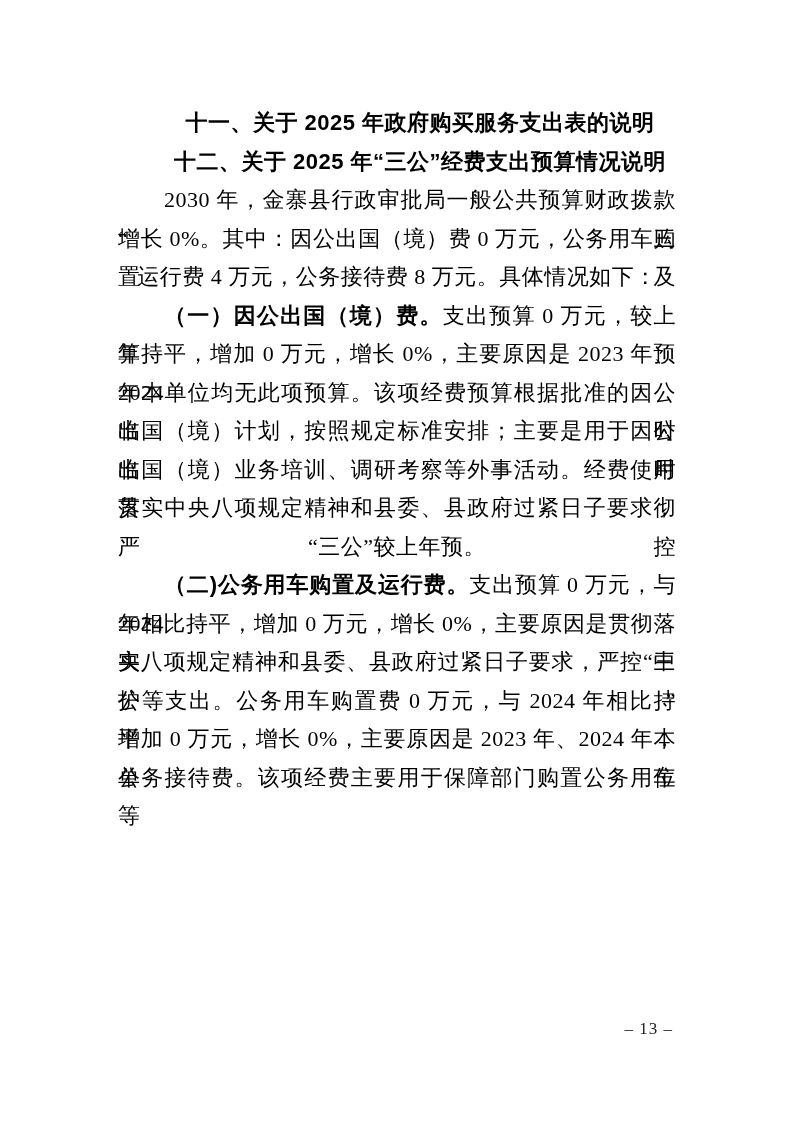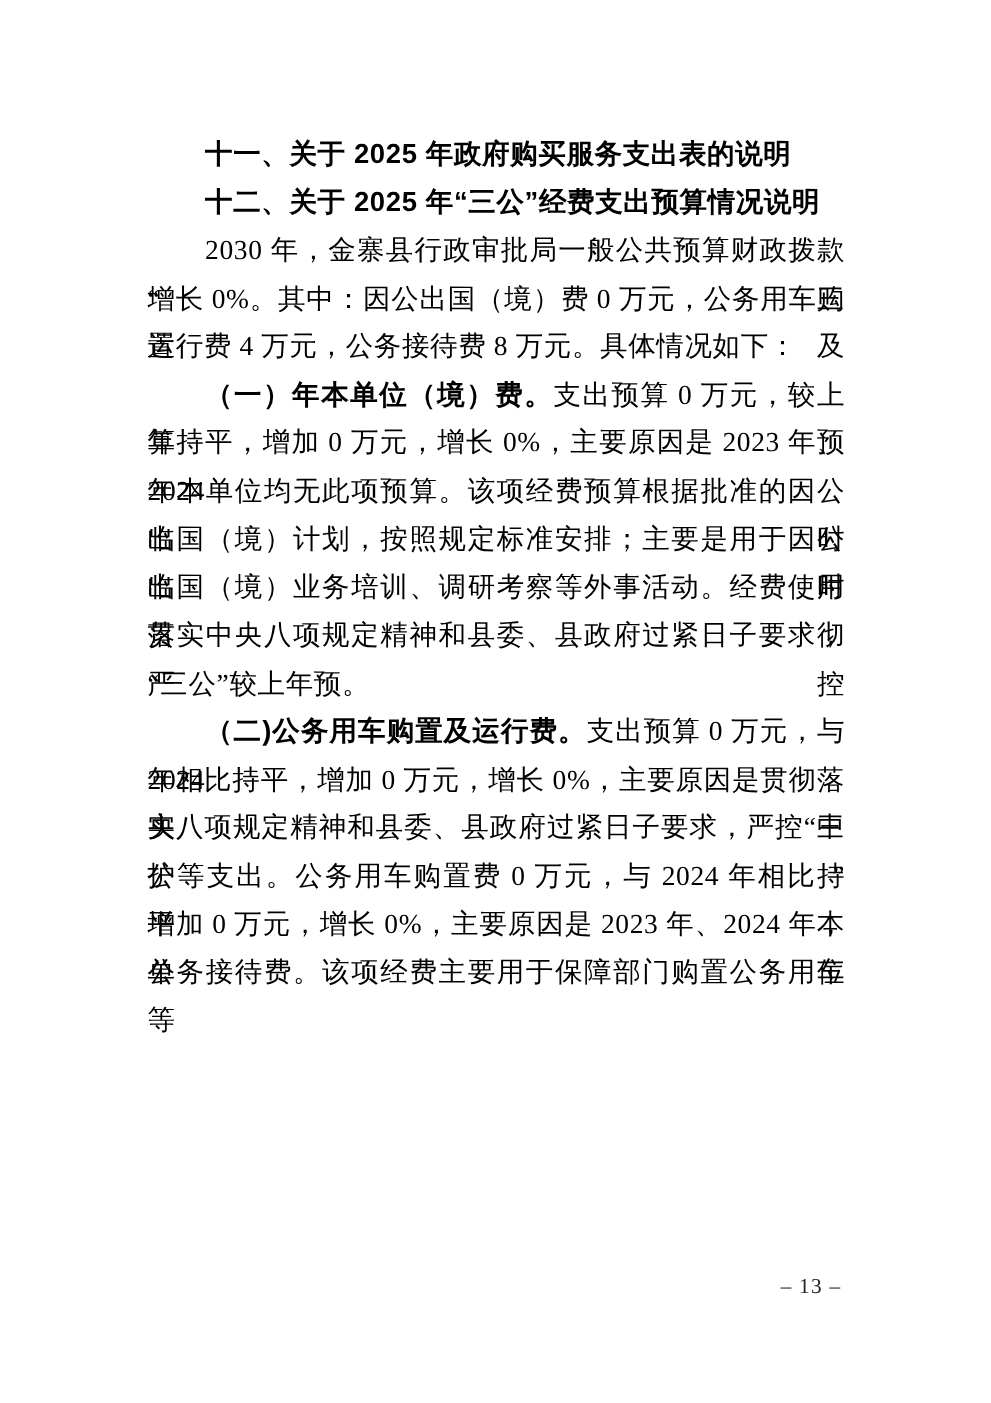--- a/index.html
+++ b/index.html
@@ -16,21 +16,21 @@
     position: absolute;
     left: 118px;
     top: 104px;
     width: 558px;
   }
   .line {
     font-size: 22px;
     line-height: 38.5px;
     height: 38.5px;
     letter-spacing: 0.5px;
-    text-align: left;
+    text-align: center;
     white-space: normal;
   }
   .line.indent { text-indent: 46px; }
   .line.justify {
     text-align: justify;
     text-align-last: justify;
     text-justify: inter-character;
   }
   .bold-run {
     font-weight: 700;
@@ -51,21 +51,21 @@
 </head>
 <body>
 
 <div class="page">
   <div class="text-block">
       <div class="line indent"><span class="run bold-run">十一、关于 2025 年政府购买服务支出表的说明</span></div>
       <div class="line indent"><span class="run bold-run">十二、关于 2025 年“三公”经费支出预算情况说明</span></div>
       <div class="line justify indent"><span class="run">2030 年，金寨县行政审批局一般公共预算财政拨款“三</span></div>
       <div class="line justify"><span class="run">增长 0%。其中：因公出国（境）费 0 万元，公务用车购置及</span></div>
       <div class="line"><span class="run">运行费 4 万元，公务接待费 8 万元。具体情况如下：</span></div>
-      <div class="line justify indent"><span class="run bold-run">（一）年本单位（境）费。</span><span class="run">支出预算 0 万元，较上年预</span></div>
+      <div class="line justify indent"><span class="run bold-run">（一）因公出国（境）费。</span><span class="run">支出预算 0 万元，较上年预</span></div>
       <div class="line justify"><span class="run">算持平，增加 0 万元，增长 0%，主要原因是 2023 年、2024</span></div>
       <div class="line justify"><span class="run">年本单位均无此项预算。该项经费预算根据批准的因公临时</span></div>
       <div class="line justify"><span class="run">出国（境）计划，按照规定标准安排；主要是用于因公临时</span></div>
       <div class="line justify"><span class="run">出国（境）业务培训、调研考察等外事活动。经费使用贯彻</span></div>
       <div class="line justify"><span class="run">落实中央八项规定精神和县委、县政府过紧日子要求，严控</span></div>
       <div class="line"><span class="run">“三公”较上年预。</span></div>
       <div class="line justify indent"><span class="run bold-run">（二)公务用车购置及运行费。</span><span class="run">支出预算 0 万元，与 2024</span></div>
       <div class="line justify"><span class="run">年相比持平，增加 0 万元，增长 0%，主要原因是贯彻落实中</span></div>
       <div class="line justify"><span class="run">央八项规定精神和县委、县政府过紧日子要求，严控“三公”</span></div>
       <div class="line justify"><span class="run">护等支出。公务用车购置费 0 万元，与 2024 年相比持平，</span></div>

